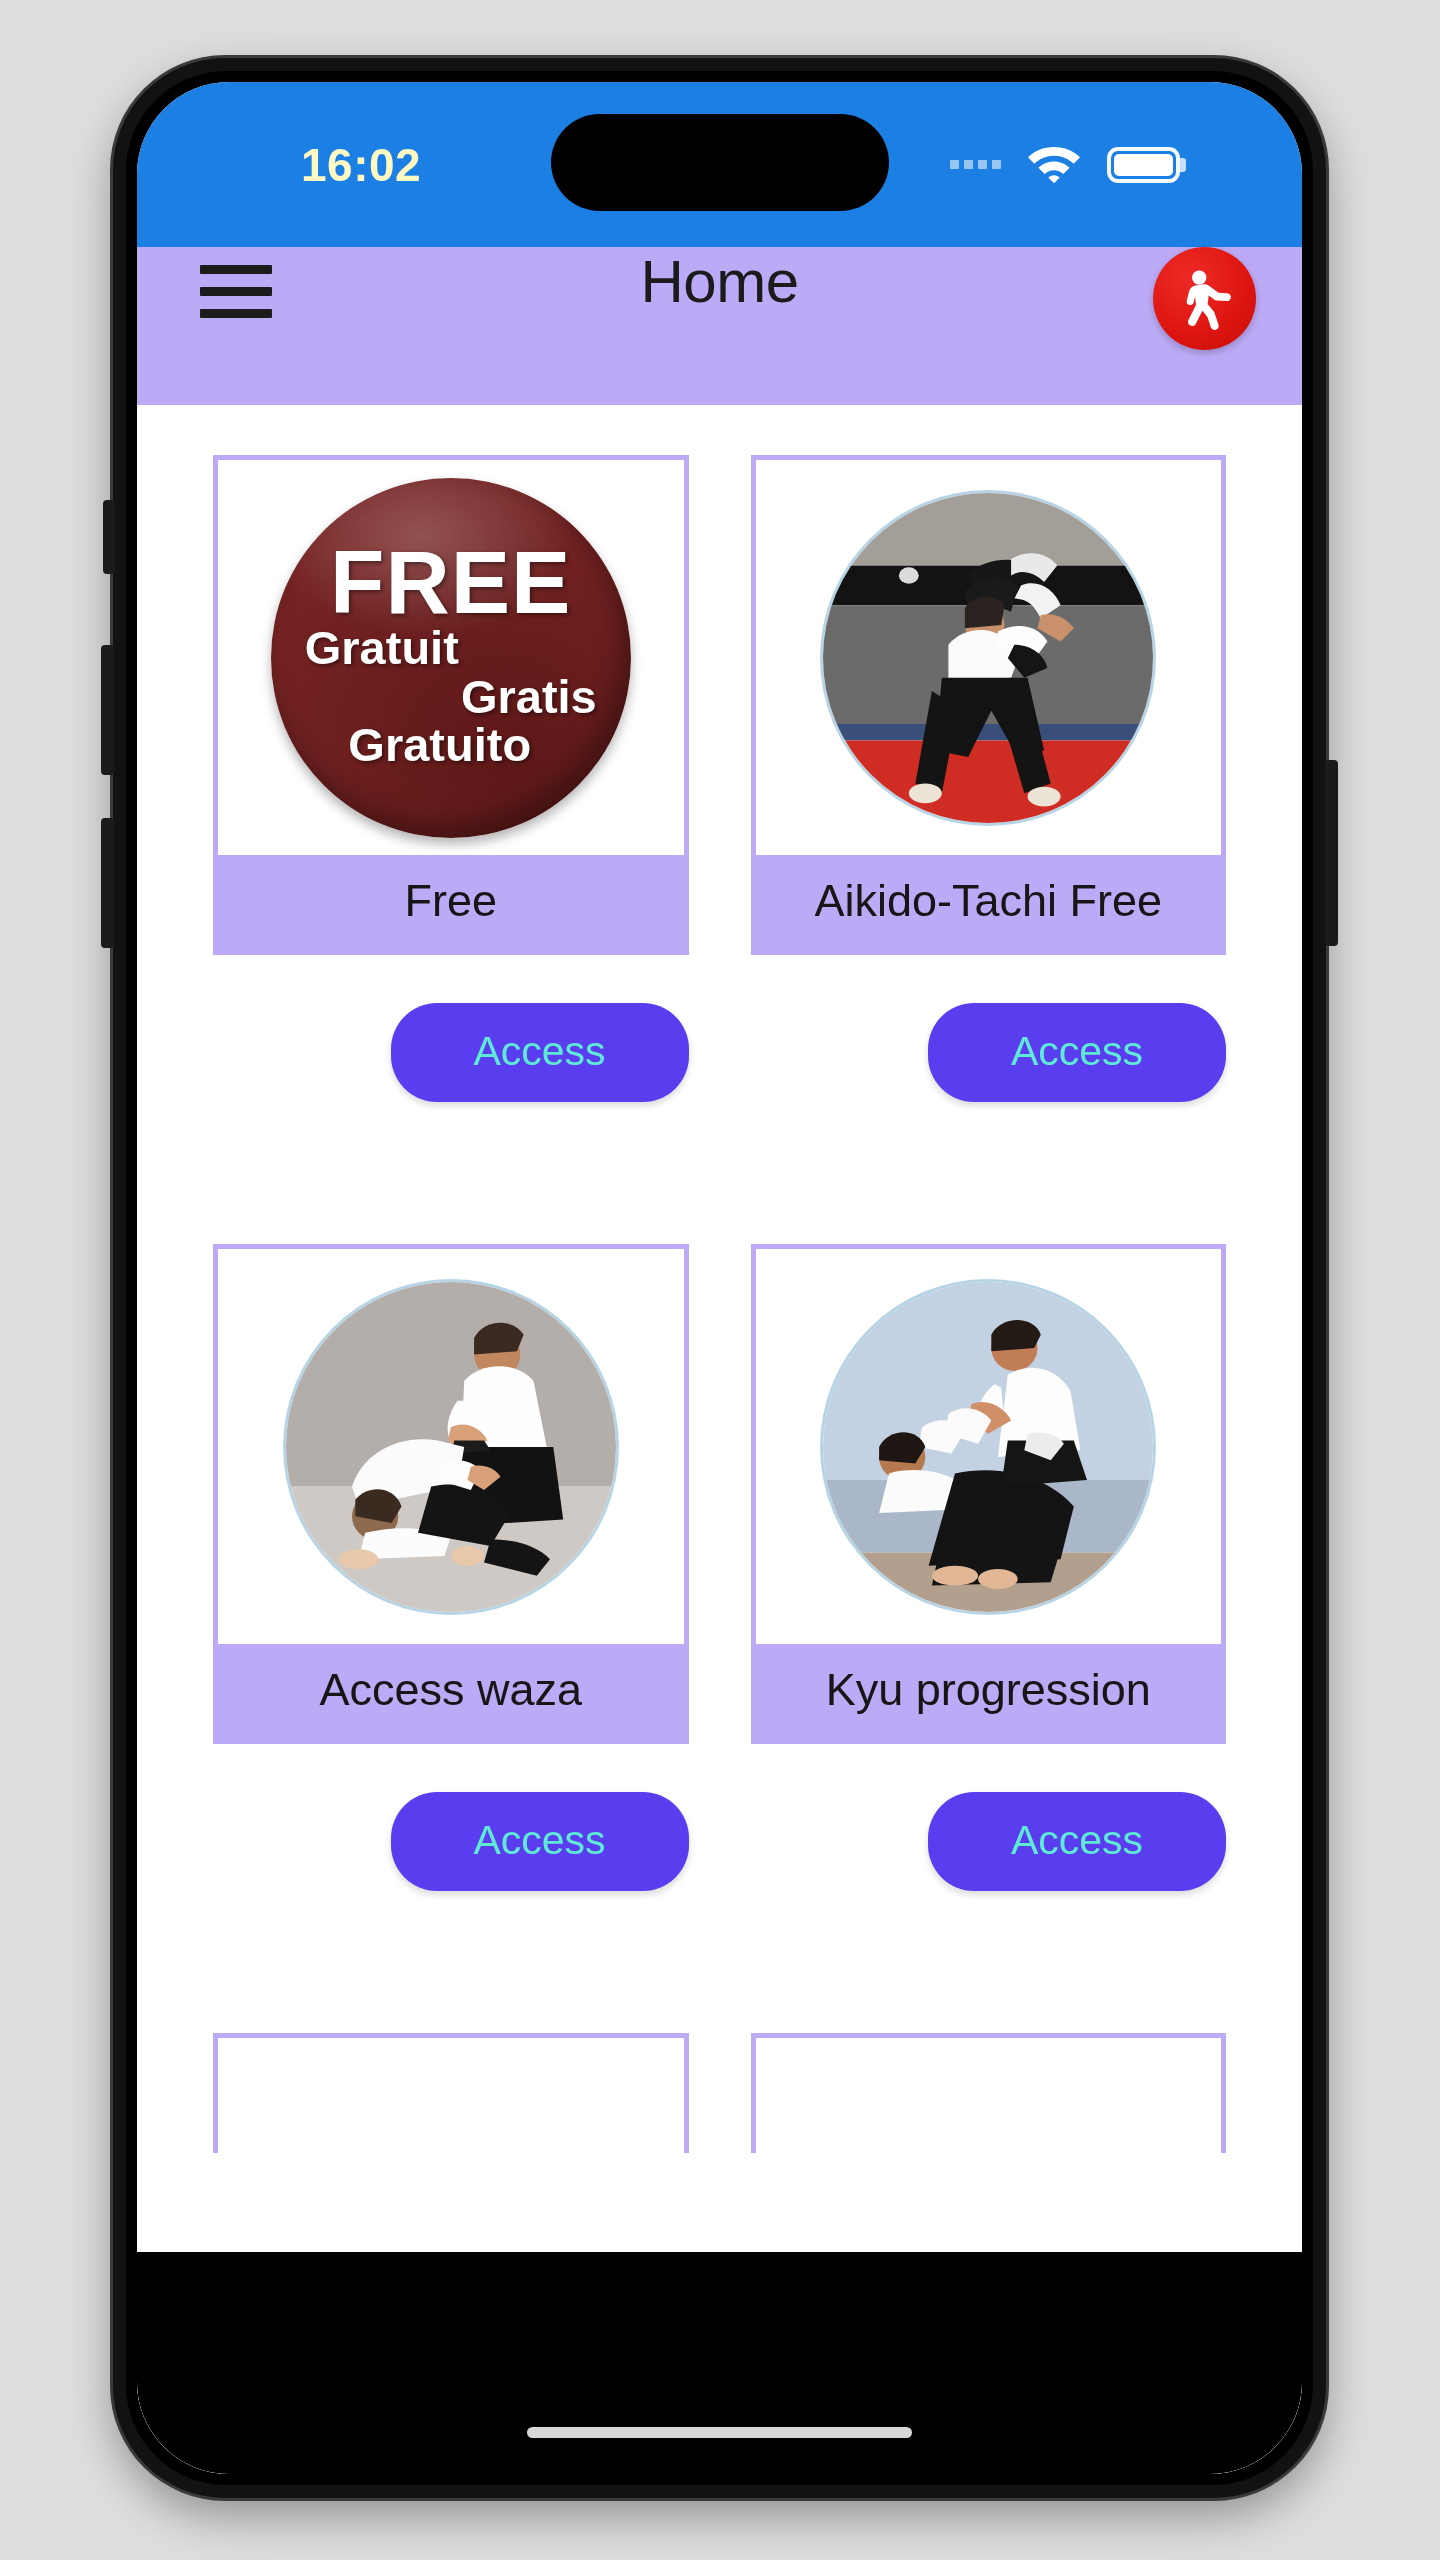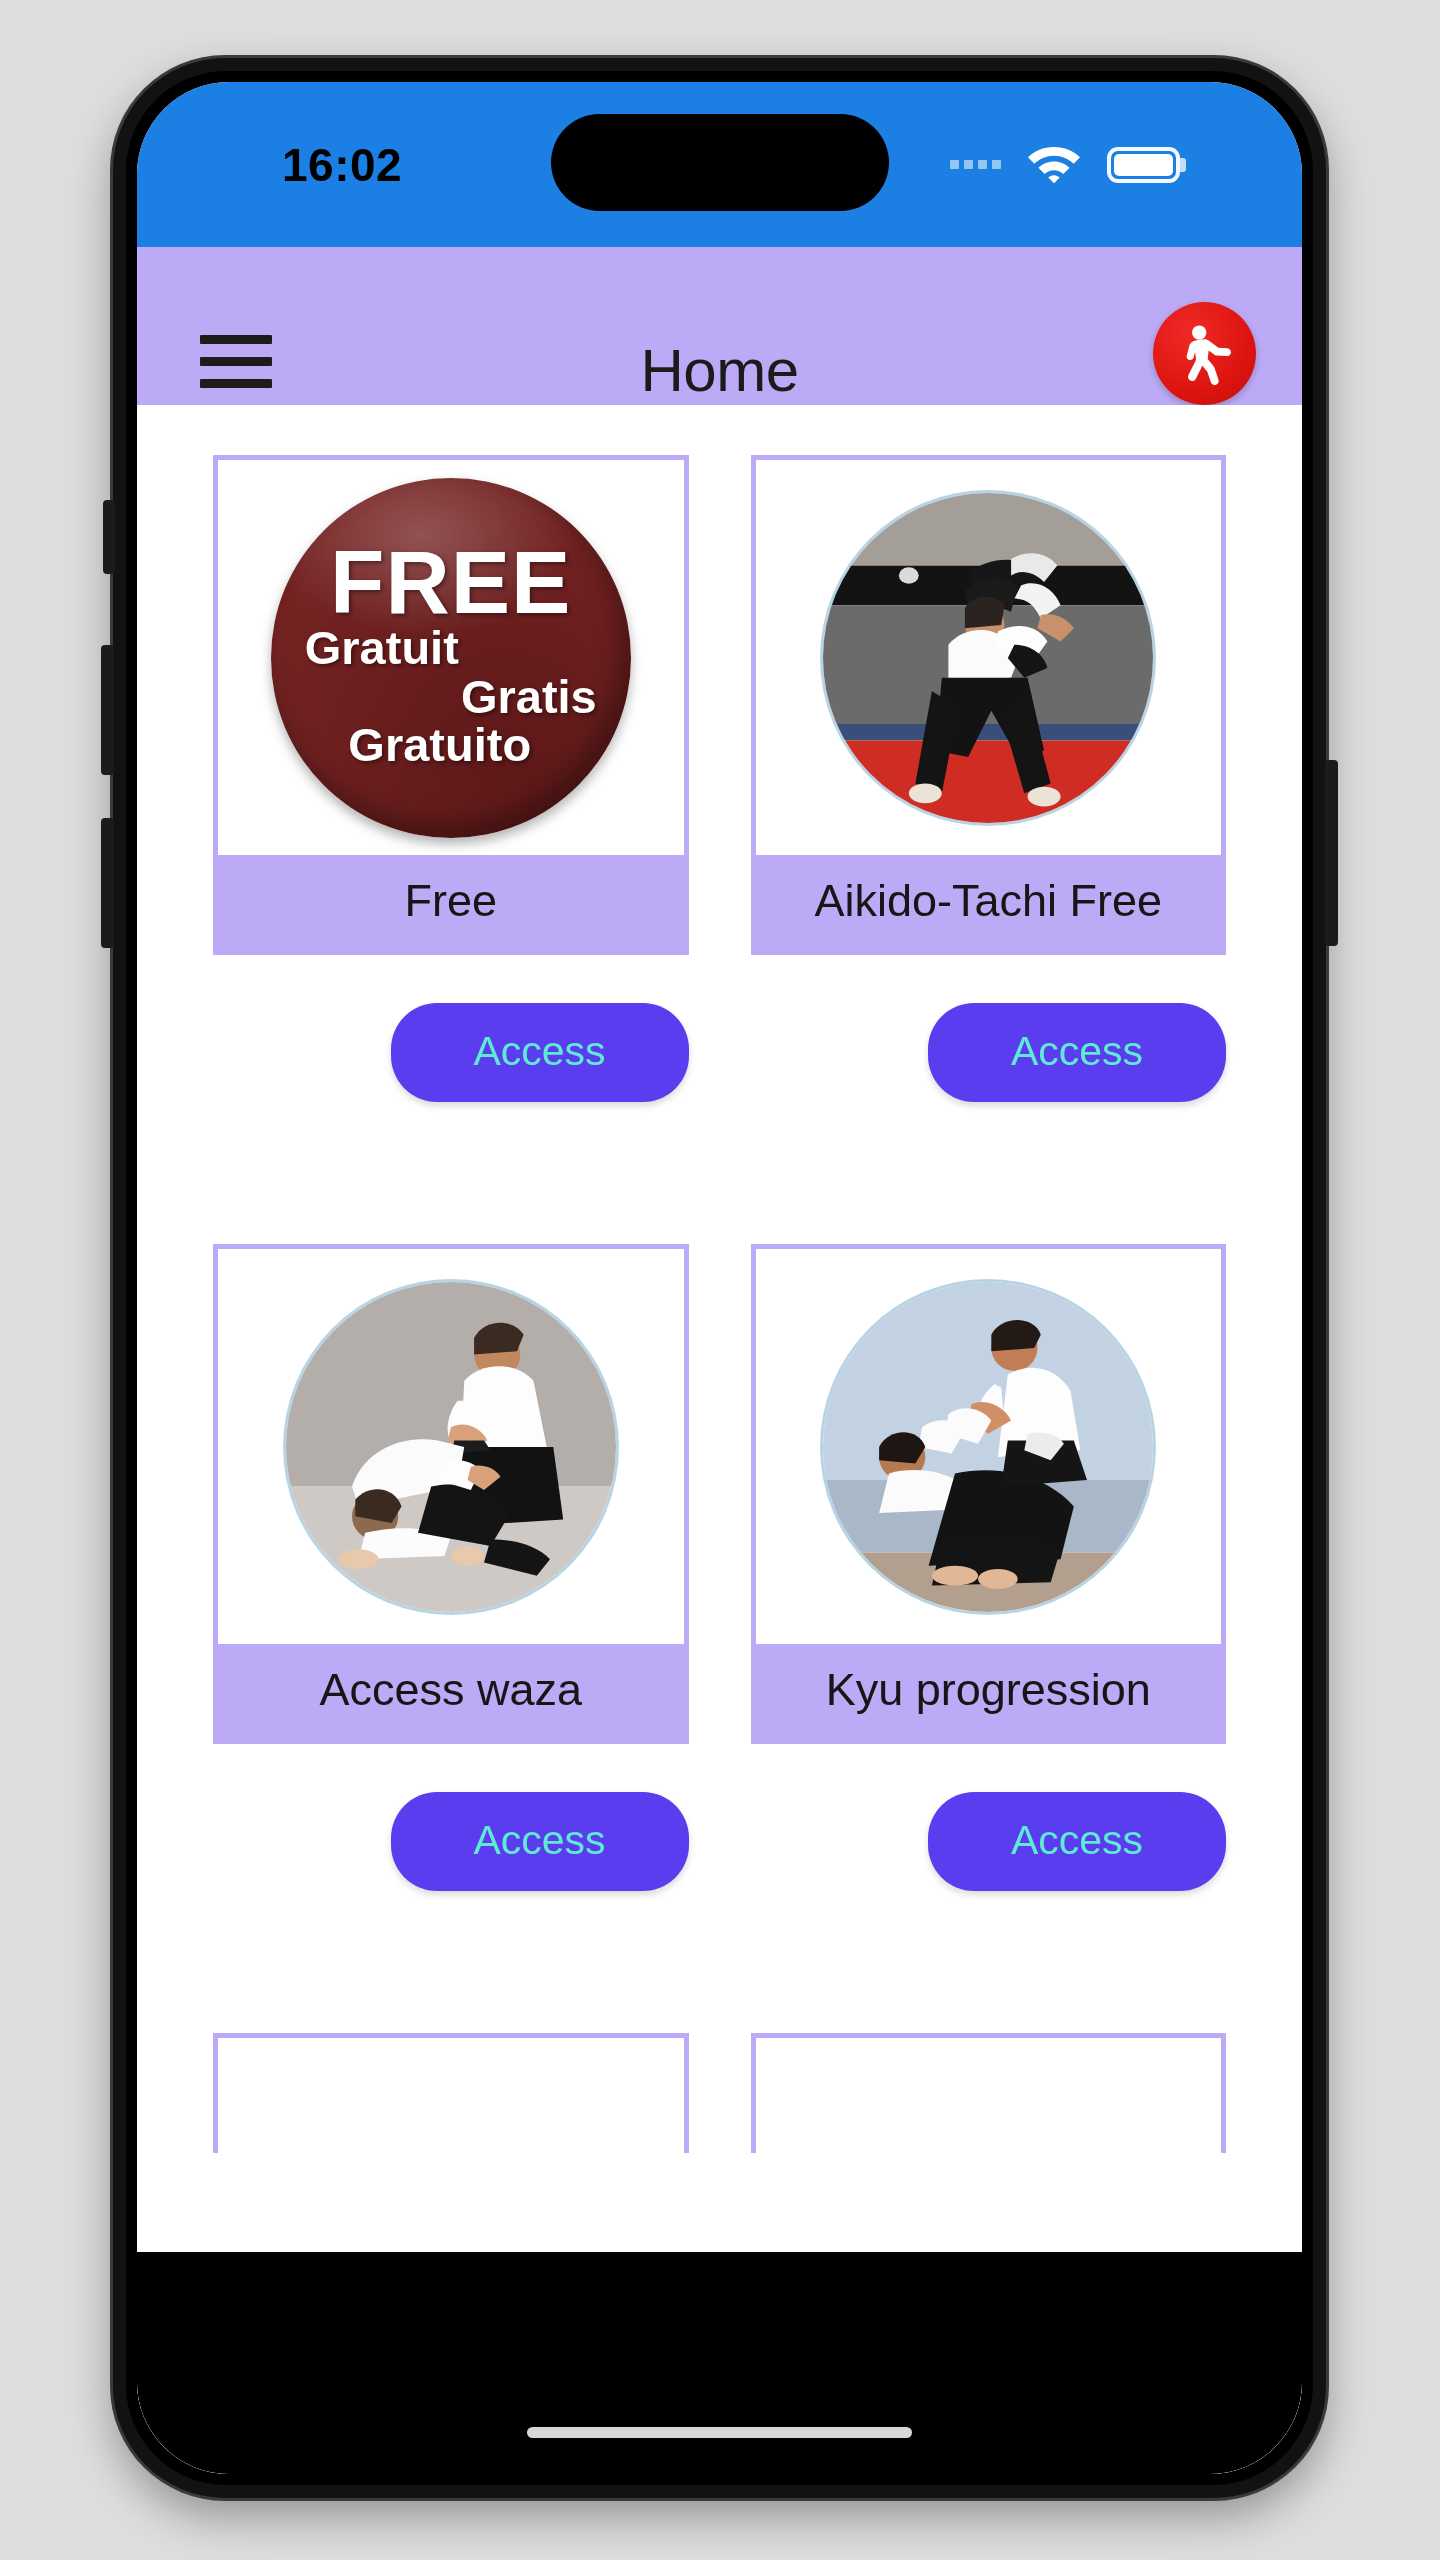--- a/index.html
+++ b/index.html
@@ -69,24 +69,24 @@
     position: relative;
     height: 165px;
     background: #1b7fe3;
     display: flex;
     align-items: center;
     justify-content: space-between;
     padding: 0 0 0 0;
   }
   #status-time {
     position: absolute;
-    left: 145px;
+    left: 164px;
     top: 50%;
     transform: translateY(-50%);
-    color: #000000;
+    color: #fef9c3;
     font-size: 46px;
     font-weight: bold;
     letter-spacing: 0.5px;
   }
   #dynamic-island {
     position: absolute;
     left: 50%;
     transform: translateX(-50%);
     top: 32px;
     width: 338px;
@@ -132,21 +132,21 @@
     background: #ffffff;
     border-radius: 5px;
   }
 
   
   #app-bar {
     position: relative;
     height: 158px;
     background: #bcaaf6;
     display: flex;
-    align-items: flex-end;
+    align-items: flex-start;
   }
   #menu-button {
     position: absolute;
     left: 55px;
     width: 88px; height: 88px;
     display: flex; flex-direction: column; justify-content: center; gap: 13px;
     cursor: pointer;
     padding: 0 8px;
   }
   #menu-button span {

